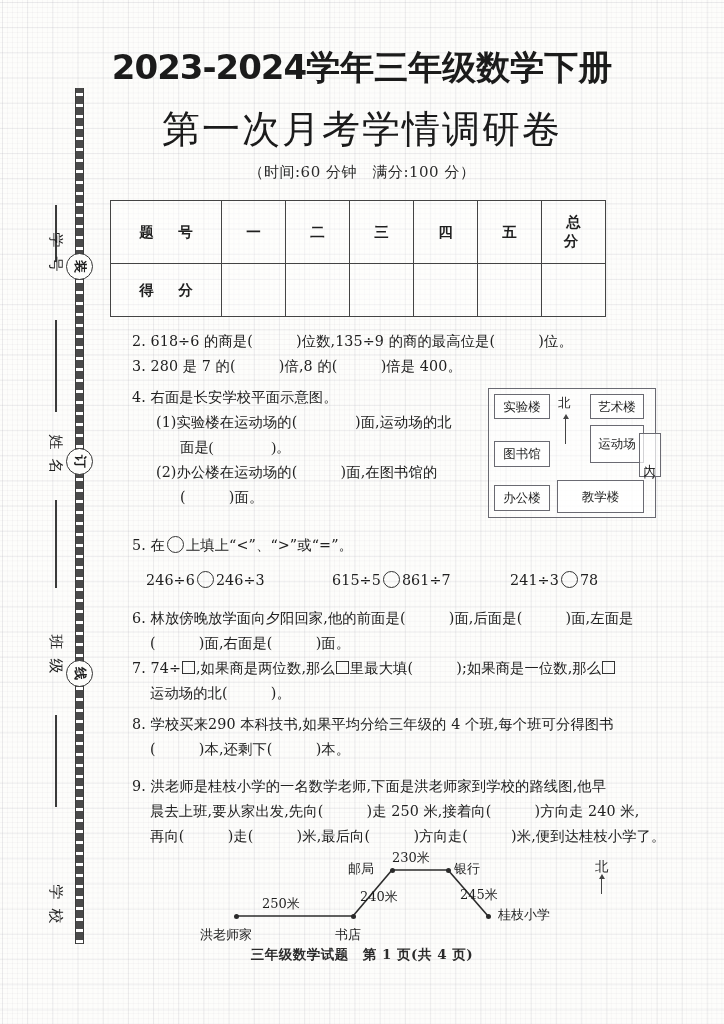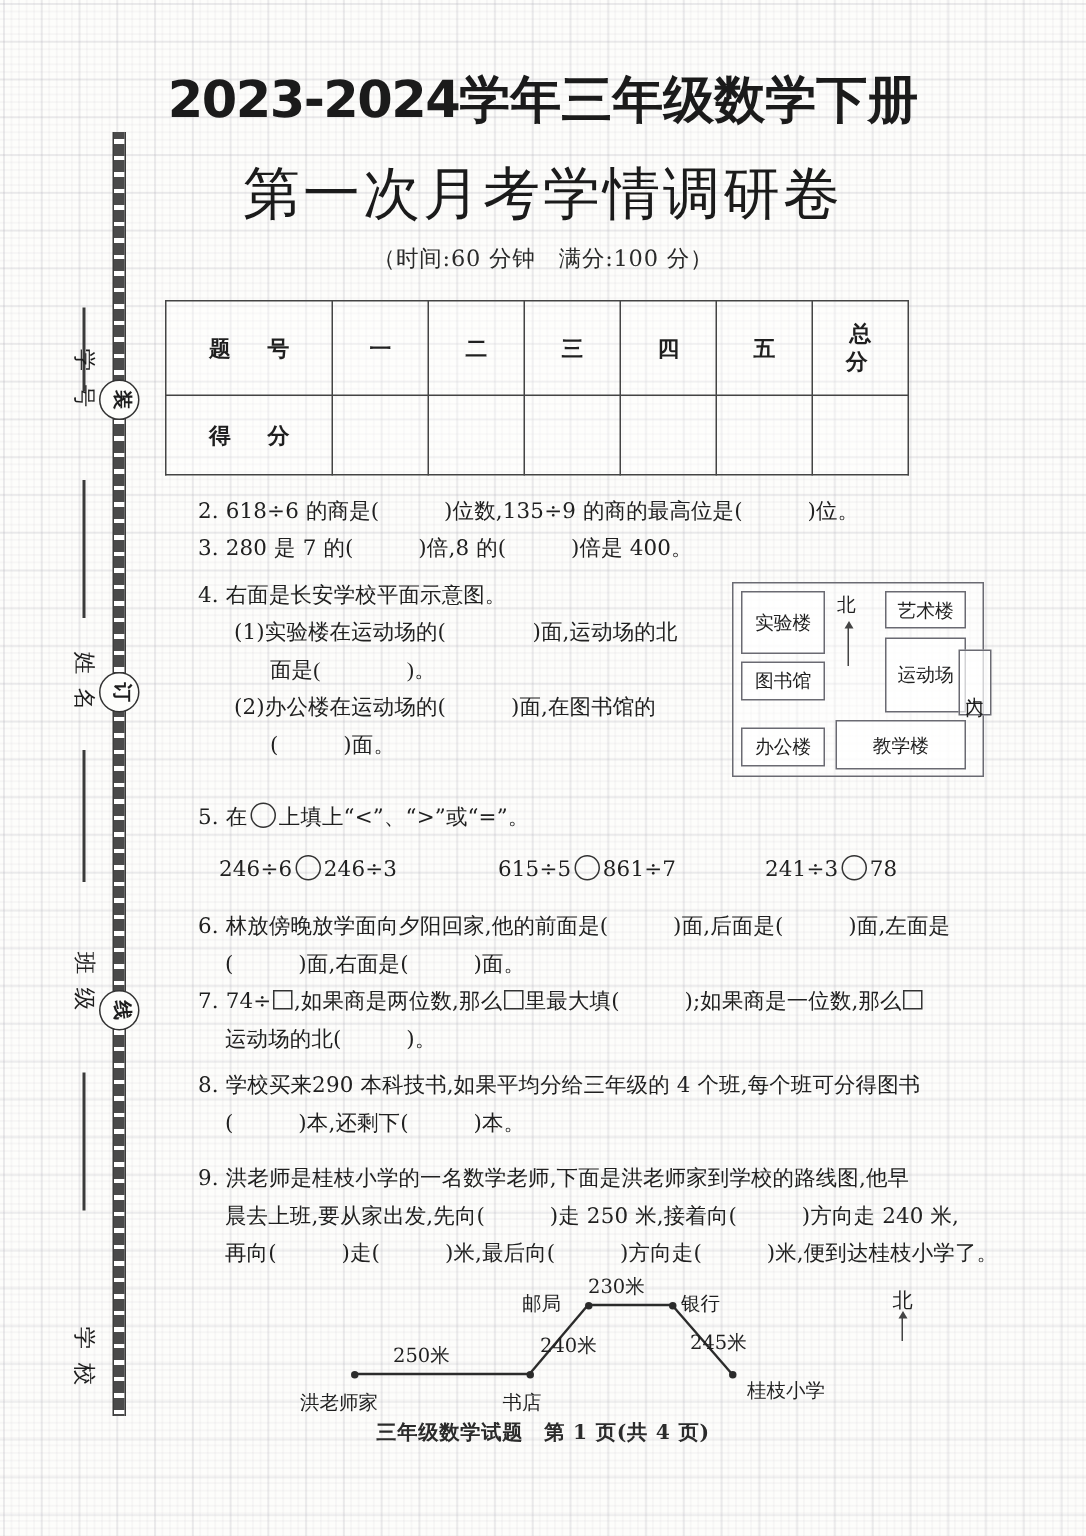--- a/index.html
+++ b/index.html
@@ -322,24 +322,24 @@
     <div class="q" style="left:132px; top:329px;">2. 618÷6 的商是(　　　)位数,135÷9 的商的最高位是(　　　)位。</div>
     <div class="q" style="left:132px; top:354px;">3. 280 是 7 的(　　　)倍,8 的(　　　)倍是 400。</div>
 
     <div class="q" style="left:132px; top:385px;">4. 右面是长安学校平面示意图。</div>
     <div class="q" style="left:156px; top:410px;">(1)实验楼在运动场的(　　　　)面,运动场的北</div>
     <div class="q" style="left:180px; top:435px;font-family:Liberation Serif, serif;">面是(　　　　)。</div>
     <div class="q" style="left:156px; top:460px;">(2)办公楼在运动场的(　　　)面,在图书馆的</div>
     <div class="q" style="left:180px; top:485px;">(　　　)面。</div>
 
     <div id="school-map">
-      <div class="mapbox" style="left:5px; top:5px; width:56px; height:42px;">实验楼</div>
+      <div class="mapbox" style="left:5px; top:5px; width:56px; height:25px;">实验楼</div>
       <div class="mapbox" style="left:101px; top:5px; width:54px; height:25px;">艺术楼</div>
       <div class="mapbox" style="left:5px; top:52px; width:56px; height:26px;">图书馆</div>
-      <div class="mapbox" style="left:101px; top:36px; width:54px; height:50px;text-align:center;">运动场</div>
+      <div class="mapbox" style="left:101px; top:36px; width:54px; height:38px;text-align:center;">运动场</div>
       <div class="mapbox" style="left:5px; top:96px; width:56px; height:26px;">办公楼</div>
       <div class="mapbox" style="left:68px; top:91px; width:87px; height:33px;">教学楼</div>
       <div class="mapbox gate" style="left:150px; top:44px; width:22px; height:44px;">大门</div>
       <div id="map-north" style="left:69px; top:6px;">北</div>
       <div id="map-north-arrow" style="left:76px; top:29px; height:26px;"></div>
     </div>
 
     <div class="q" style="left:132px; top:533px;"><span>5. 在</span><span class="circ"></span><span>上填上“&lt;”、“&gt;”或“=”。</span></div>
 
     <div class="q" style="left:146px; top:568px;"><span>246÷6</span><span class="circ"></span><span>246÷3</span></div>
@@ -371,21 +371,21 @@
       <span class="r-dot" style="left:34px; top:66px;"></span>
       <span class="r-dot" style="left:151px; top:66px;"></span>
       <span class="r-dot" style="left:190px; top:20px;"></span>
       <span class="r-dot" style="left:246px; top:20px;"></span>
       <span class="r-dot" style="left:286px; top:66px;"></span>
 
       <div class="r-label" style="left:0px; top:78px;">洪老师家</div>
       <div class="r-label" style="left:135px; top:78px;">书店</div>
       <div class="r-label" style="left:148px; top:12px;">邮局</div>
       <div class="r-label" style="left:254px; top:12px;">银行</div>
-      <div class="r-label" style="left:298px; top:70px;font-family:Liberation Mono, monospace;">桂枝小学</div>
+      <div class="r-label" style="left:298px; top:58px;font-family:Liberation Mono, monospace;">桂枝小学</div>
 
       <div class="r-label" style="left:62px; top:47px;">250米</div>
       <div class="r-label" style="left:160px; top:40px;">240米</div>
       <div class="r-label" style="left:192px; top:1px;">230米</div>
       <div class="r-label" style="left:260px; top:38px;">245米</div>
 
       <div class="r-label" style="left:395px; top:10px; font-size:13.5px;">北</div>
       <div style="position:absolute; left:401px; top:30px; width:1.2px; height:16px; background:#444;">
         <div style="position:absolute; top:-4px; left:-2.4px; border-left:3px solid transparent; border-right:3px solid transparent; border-bottom:5px solid #444;"></div>
       </div>

